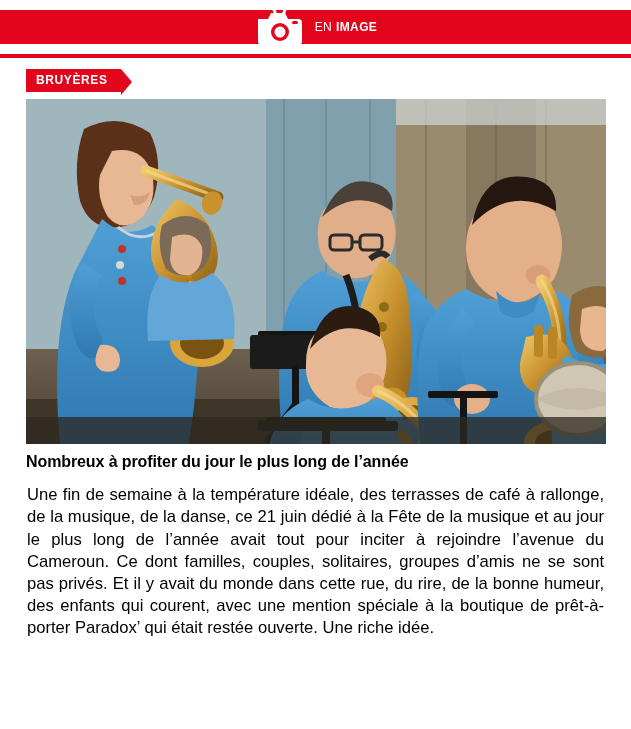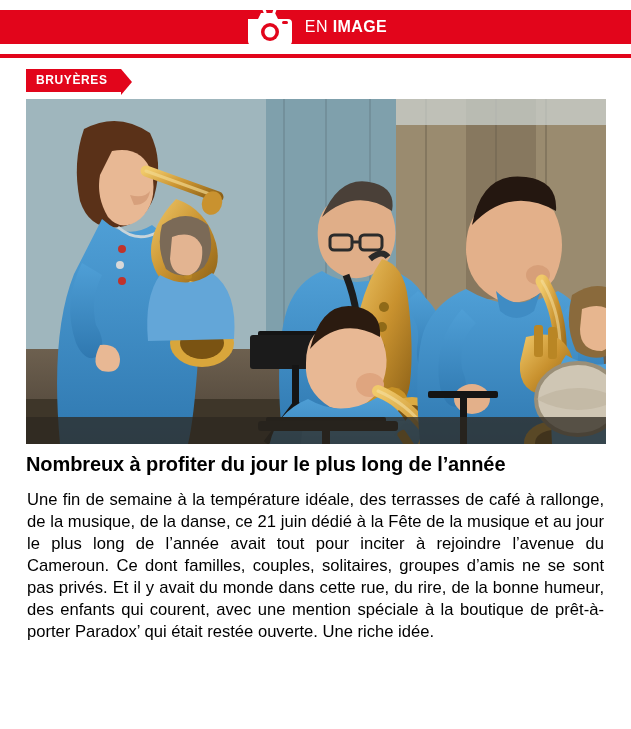--- a/index.html
+++ b/index.html
@@ -47,21 +47,21 @@
     z-index: 2;
   }
   .camera-icon {
     width: 52px;
     height: 40px;
     position: relative;
     display: block;
   }
   .banner-title {
     color: #ffffff;
-    font-size: 16px;
+    font-size: 12px;
     letter-spacing: 0.4px;
     white-space: nowrap;
   }
   .banner-title .light { font-weight: 400; }
   .banner-title .bold { font-weight: 700; }
 
   
   .rule-red {
     height: 4px;
     background: #e2051b;
@@ -105,21 +105,21 @@
     width: 580px;
     height: 345px;
     overflow: hidden;
     background: #7fa3b5;
     border: 0;
   }
   .photo svg { display: block; }
 
   
   .headline {
-    font-size: 20px;
+    font-size: 16px;
     font-weight: 700;
     margin: 9px 0 13px 0;
     letter-spacing: -0.1px;
     line-height: 1.15;
   }
 
   
   .body-text {
     font-size: 16.6px;
     line-height: 1.33;

